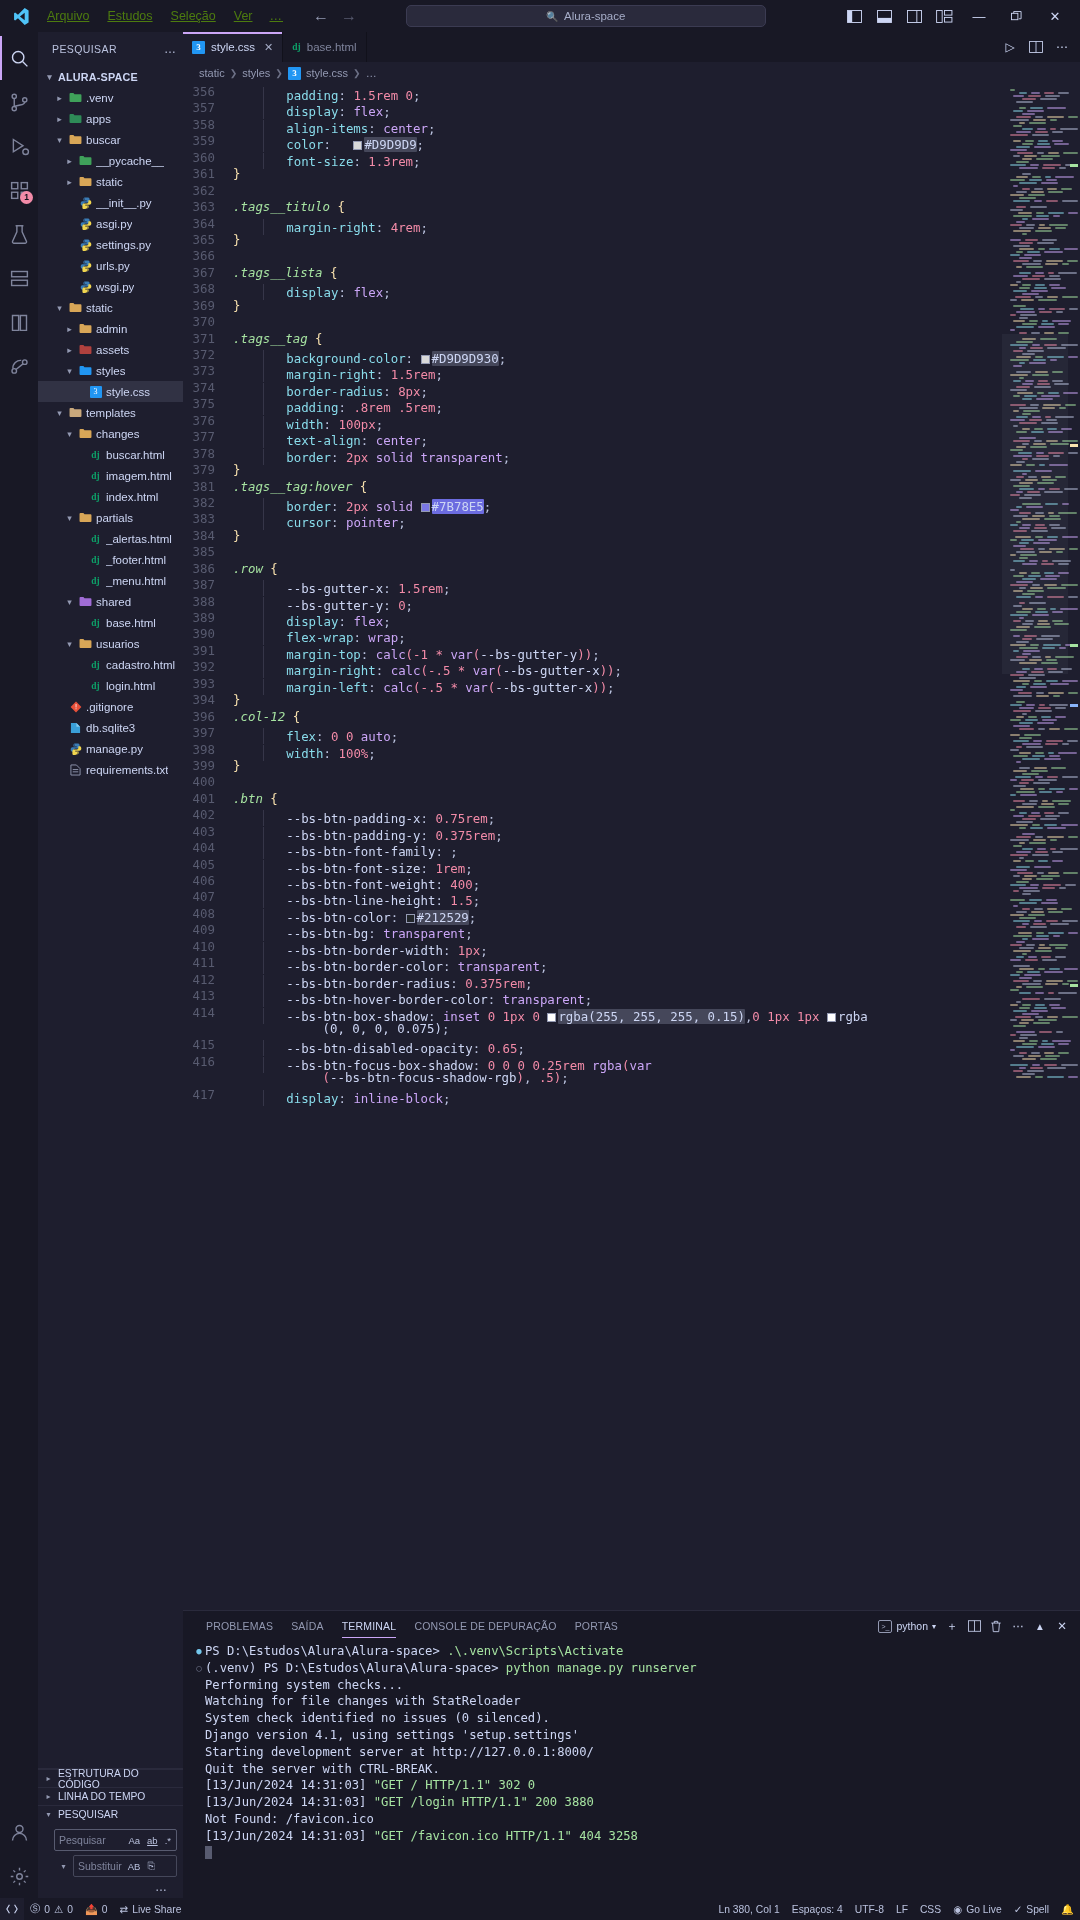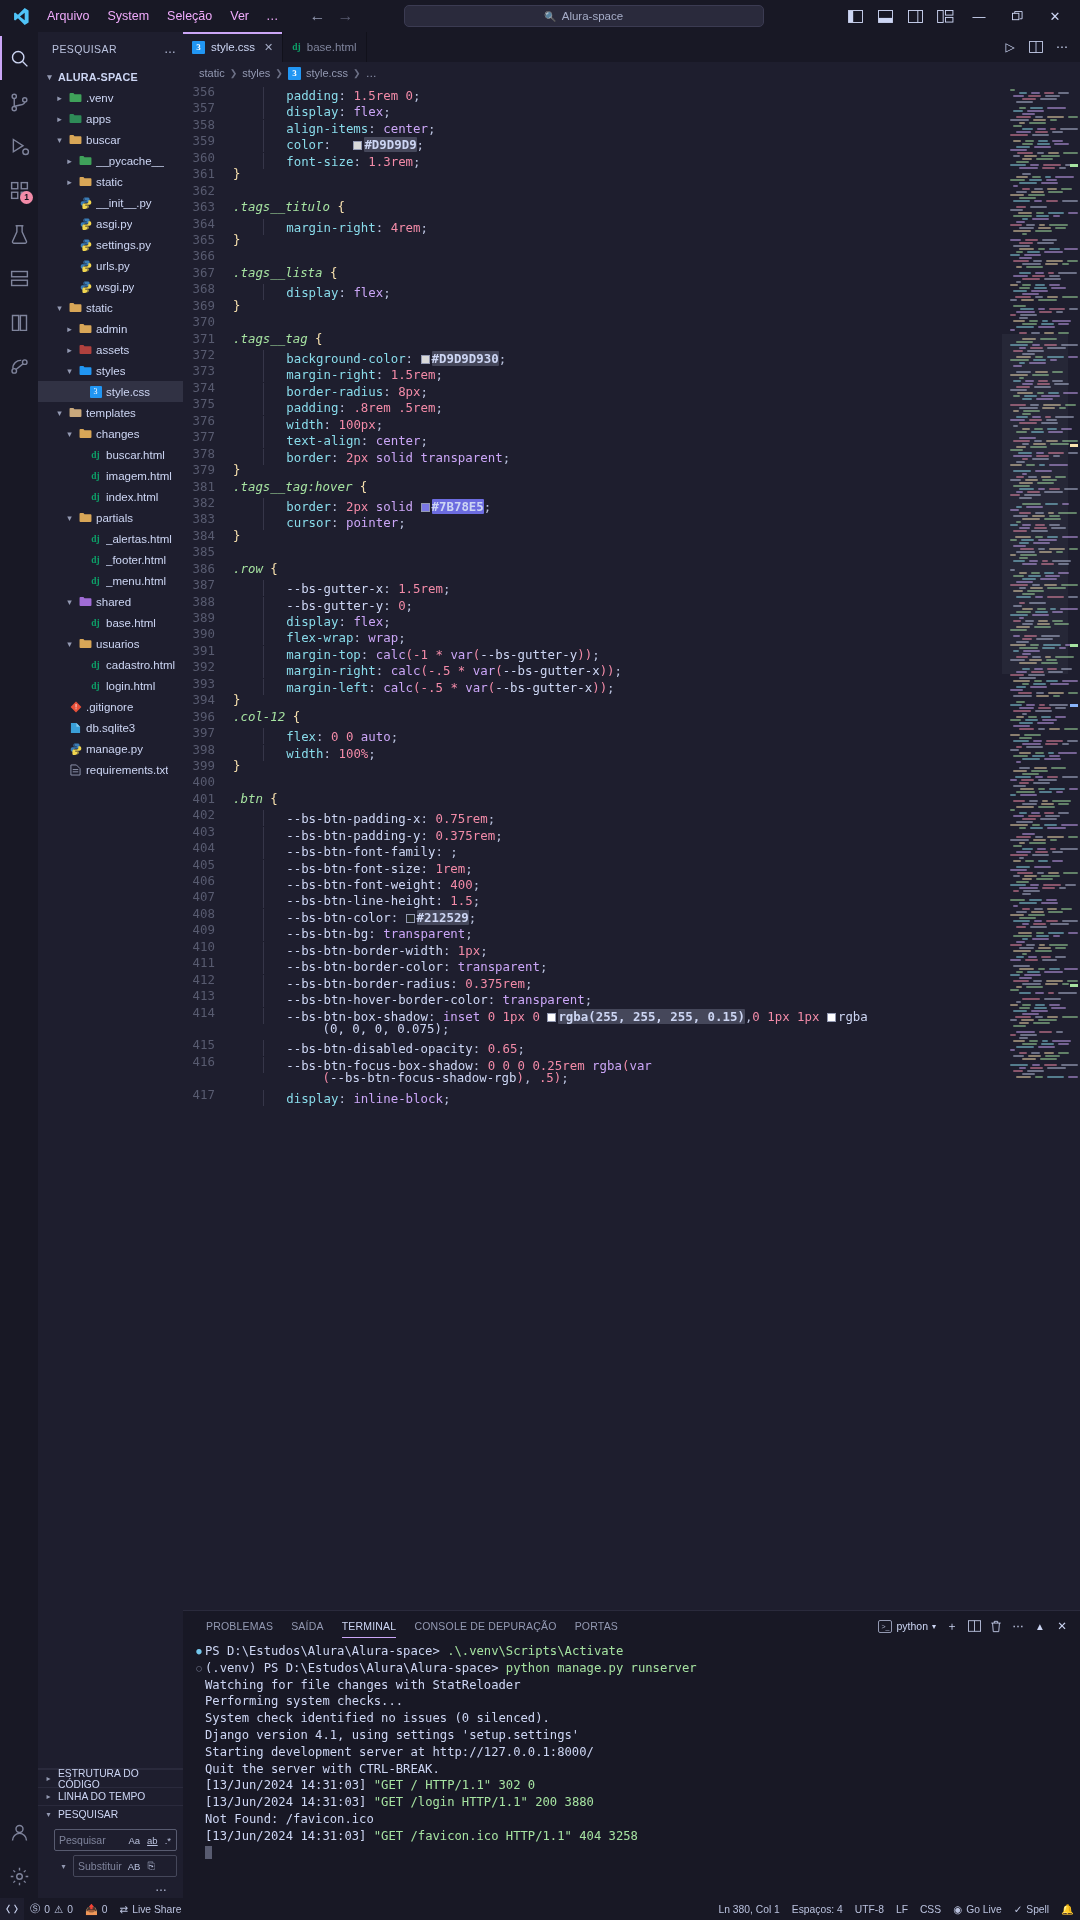--- a/index.html
+++ b/index.html
@@ -14,21 +14,21 @@
 
   
   .titlebar {
     height: 32px; min-height: 32px; background: #181825;
     display: flex; align-items: center; padding: 0 4px; font-size: 12.5px;
     color: #bac2de;
   }
   .vs-logo { width: 34px; display:flex; align-items:center; justify-content:center; }
   .vs-logo svg { display:block; }
   .menu { display: flex; align-items: center; gap: 0px; }
-  .menu-item { padding: 4px 9px; border-radius: 3px; color: #f0abfc; font-size: 12.5px; white-space: nowrap; }
+  .menu-item { padding: 4px 9px; border-radius: 3px; color: #4d7c0f; font-size: 12.5px; white-space: nowrap; text-decoration: underline; }
   .menu-item.dots { letter-spacing: 1px; padding: 4px 8px; }
   .nav-arrows { display:flex; align-items:center; gap: 14px; margin-left: 22px; margin-right: 14px; }
   .nav-arrow { font-size: 16px; color: #9399b2; width: 14px; text-align:center; line-height:1; }
   .nav-arrow.fwd { color: #585b70; }
   .cmd-center {
     flex: 0 0 360px; height: 22px; background: #2a2a3c; border: 1px solid #3b3b52;
     border-radius: 5px; display: flex; align-items: center; justify-content: center;
     gap: 5px; font-size: 11.5px; color: #a6adc8; margin: 0 auto;
   }
   .cmd-center .sicon { font-size: 10px; opacity: .85; }
@@ -143,21 +143,21 @@
   .ind { display:inline-block; }
   .sel-css { color: #a6e3a1; font-style: italic; }
   .prop { color: #89dceb; }
   .val { color: #cba6f7; }
   .num { color: #f38ba8; }
   .punc { color: #bac2de; }
   .brace { color: #f9e2af; }
   .varname { color: #cdd6f4; }
   .func { color: #f38ba8; }
   .colorbox { display:inline-block; width:9px; height:9px; border:1px solid #9399b2; vertical-align: -1px; margin-right: 2px; }
-  .colortext { background: #45475a; color: #cdd6f4; border-radius:1px;font-weight:bold; }
+  .colortext { background: #45475a; color: #cdd6f4; border-radius:1px; }
   .colortext.sel-hl { background: #6c6ce0; }
   .cursor-line { display:inline-block; width: 1.5px; height: 14px; background: #cdd6f4; vertical-align: -3px; }
 
   
   .minimap { width: 78px; min-width: 78px; background: #1e1e2e; position: relative; overflow:hidden; padding-top:4px; }
   .mm-row { height: 3px; display:flex; gap: 2px; padding-left: 6px; align-items:center; }
   .mm-bar { height: 2px; border-radius:1px; }
   .mm-slider { position:absolute; left:0; right:12px; background: rgba(205,214,244,0.05); }
   .scrollbar-deco { position: absolute; right: 0; top: 0; width: 12px; bottom:0; }
   .sb-mark { position:absolute; right:2px; width: 8px; height: 3px; }
@@ -199,21 +199,21 @@
 <div class="app">
 
   <div class="titlebar">
     <div class="vs-logo">
       <svg width="17" height="17" viewBox="0 0 24 24">
           <path d="M22 3.5v17L16.5 24 7 14.5 3 17.5 1.5 16.5v-9L3 6.5l4 3L16.5 0 22 3.5zM16.5 6.8 9.8 12l6.7 5.2V6.8z" fill="#4fc3f7"></path>
         </svg>
     </div>
     <div class="menu">
       <div class="menu-item">Arquivo</div>
-      <div class="menu-item">System</div>
+      <div class="menu-item">Estudos</div>
       <div class="menu-item">Seleção</div>
       <div class="menu-item">Ver</div>
       <div class="menu-item dots">…</div>
     </div>
     <div class="nav-arrows">
       <div class="nav-arrow">←</div>
       <div class="nav-arrow fwd">→</div>
     </div>
     <div class="cmd-center">
       <span class="sicon">🔍</span>
@@ -2485,22 +2485,22 @@
                 </svg>
             </div>
             <div class="pact">⋯</div>
             <div class="pact">▴</div>
             <div class="pact">✕</div>
           </div>
         </div>
         <div class="term-body" id="term-host">
             <div class="tline"><span class="tgutter">●</span><span><span class="t-white">PS D:\Estudos\Alura\Alura-space&gt; </span><span class="t-green">.\.venv\Scripts\Activate</span></span></div>
             <div class="tline"><span class="tgutter hollow">○</span><span><span class="t-white">(.venv) PS D:\Estudos\Alura\Alura-space&gt; </span><span class="t-green">python manage.py runserver</span></span></div>
+            <div class="tline"><span class="tgutter"></span><span><span class="t-white">Performing system checks...</span></span></div>
             <div class="tline"><span class="tgutter"></span><span><span class="t-white">Watching for file changes with StatReloader</span></span></div>
-            <div class="tline"><span class="tgutter"></span><span><span class="t-white">Performing system checks...</span></span></div>
             <div class="tline"><span class="tgutter"></span><span><span class="t-white"></span></span></div>
             <div class="tline"><span class="tgutter"></span><span><span class="t-white">System check identified no issues (0 silenced).</span></span></div>
             <div class="tline"><span class="tgutter"></span><span><span class="t-white">Django version 4.1, using settings 'setup.settings'</span></span></div>
             <div class="tline"><span class="tgutter"></span><span><span class="t-white">Starting development server at http://127.0.0.1:8000/</span></span></div>
             <div class="tline"><span class="tgutter"></span><span><span class="t-white">Quit the server with CTRL-BREAK.</span></span></div>
             <div class="tline"><span class="tgutter"></span><span><span class="t-white">[13/Jun/2024 14:31:03] </span><span class="t-green">"GET / HTTP/1.1" 302 0</span></span></div>
             <div class="tline"><span class="tgutter"></span><span><span class="t-white">[13/Jun/2024 14:31:03] </span><span class="t-green">"GET /login HTTP/1.1" 200 3880</span></span></div>
             <div class="tline"><span class="tgutter"></span><span><span class="t-white">Not Found: /favicon.ico</span></span></div>
             <div class="tline"><span class="tgutter"></span><span><span class="t-white">[13/Jun/2024 14:31:03] </span><span class="t-green">"GET /favicon.ico HTTP/1.1" 404 3258</span></span></div>
             <div class="tline"><span class="tgutter"></span><span><span class="t-cursor"></span></span></div>

